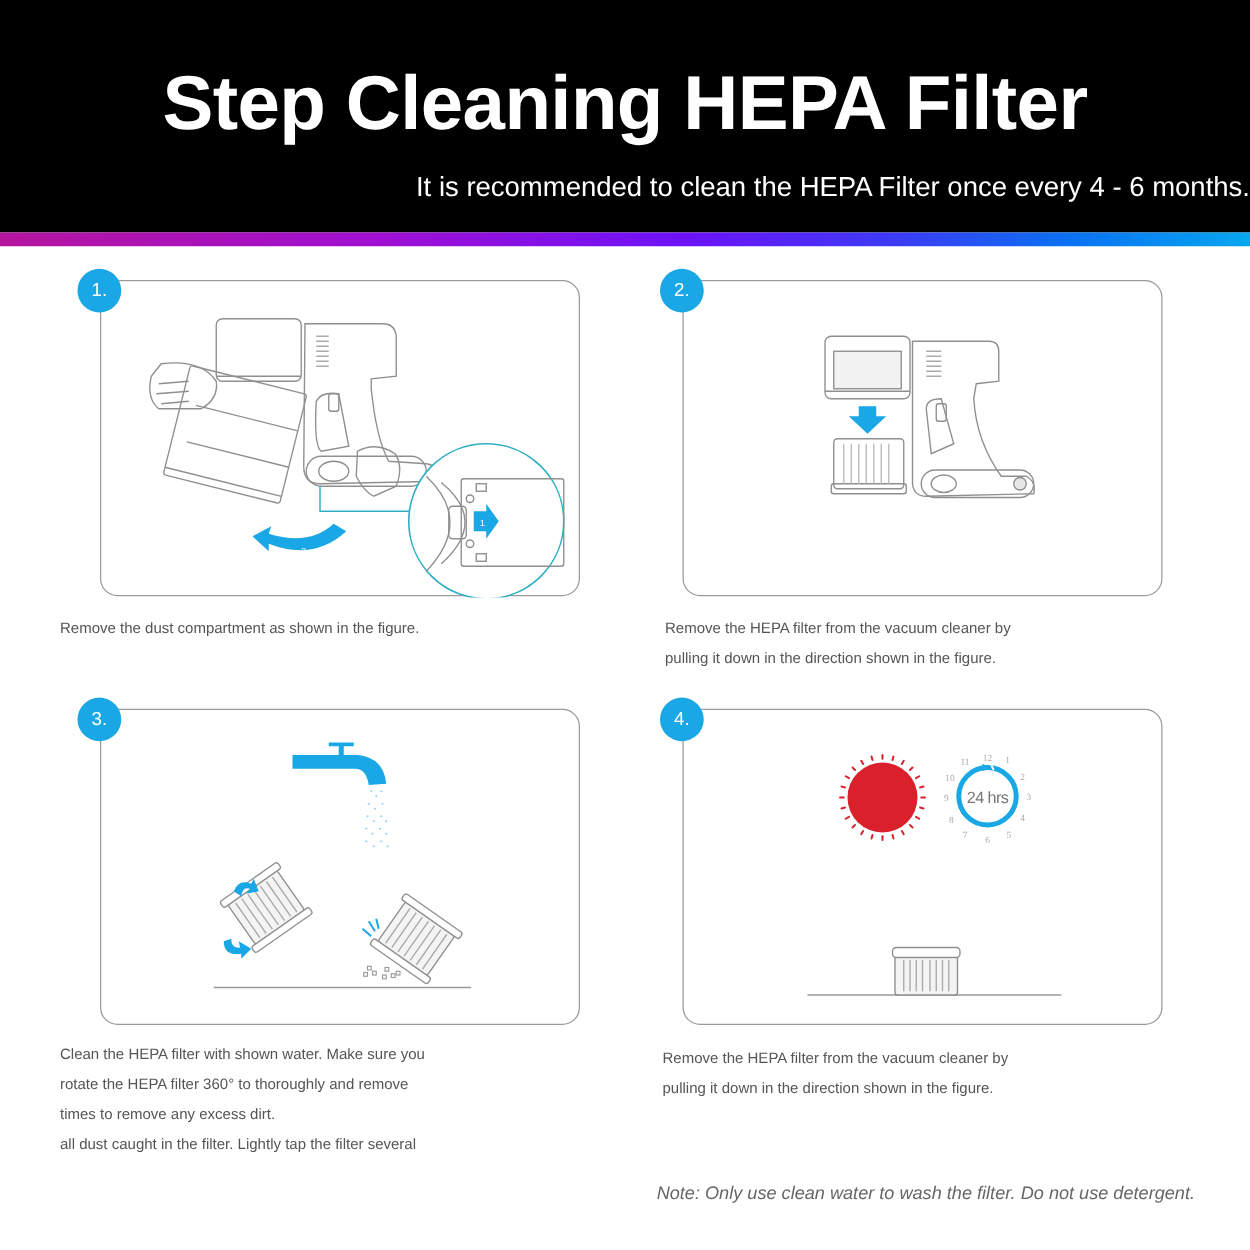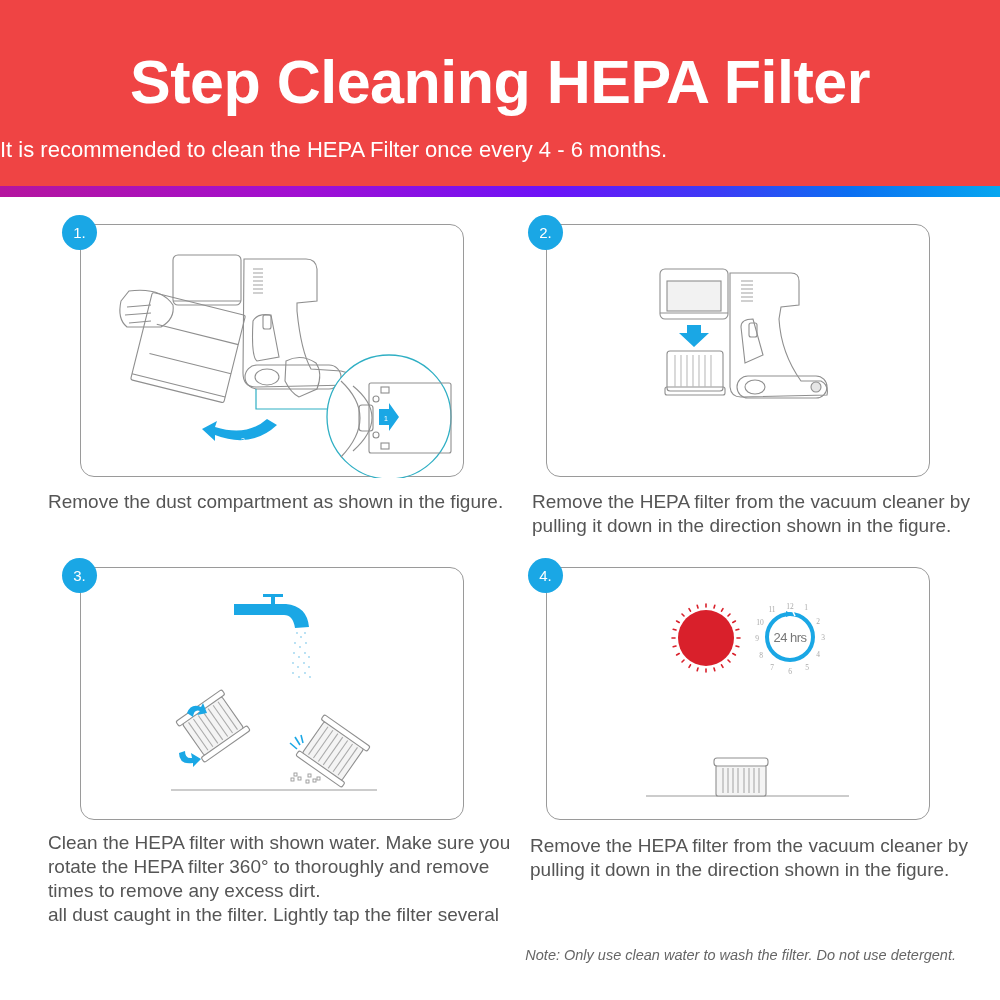--- a/index.html
+++ b/index.html
@@ -1,32 +1,32 @@
 <!DOCTYPE html>
 <html><head>
 <meta charset="utf-8">
 <style>
   * { box-sizing: border-box; margin: 0; padding: 0; }
   html, body { width: 1000px; height: 1000px; background: #ffffff; overflow: hidden; }
   body { position: relative; font-family: "Liberation Sans", "DejaVu Sans", sans-serif; }
 
-  .header { position: absolute; left: 0; top: 0; width: 1000px; height: 186px; background: #ef4444; }
+  .header { position: absolute; left: 0; top: 0; width: 1000px; height: 186px; background: #000000; }
   .title { position: absolute; left: 0; width: 1000px; top: 52px; text-align: center; color: #fff;
            font-weight: bold; font-size: 61px; letter-spacing: -0.5px; line-height: 1; }
-  .subtitle { position: absolute; left: 0; width: 1000px; top: 139px; text-align: left; color: #fff;
+  .subtitle { position: absolute; left: 0; width: 1000px; top: 139px; text-align: right; color: #fff;
               font-size: 22px; line-height: 1; }
   .gradient-bar { position: absolute; left: 0; top: 186px; width: 1000px; height: 11px;
                   background: linear-gradient(90deg, #B5159E 0%, #A10FD2 30%, #6C12F8 55%, #3B3CF6 72%, #0B6FF2 85%, #06A7F0 100%); }
 
   .panel { position: absolute; width: 384px; height: 253px; border: 1.5px solid #9a9a9a; border-radius: 14px; background: #fff; }
   .panel svg.illus { position: absolute; left: 0; top: 0; }
   .badge { position: absolute; width: 35px; height: 35px; border-radius: 50%; background: #1AA7E5; color: #fff;
            font-size: 15px; line-height: 35px; text-align: center; }
 
-  .desc { position: absolute; color: #555; font-size: 19px; line-height: 24px; }
+  .desc { position: absolute; color: #555; font-size: 12px; line-height: 24px; }
   .note { position: absolute; left: 0; width: 956px; top: 946px; color: #666; font-size: 14.5px; font-style: italic;
           line-height: 18px; text-align: right; }
   .note span { display: block; }
 </style>
 </head>
 <body>
 
 <div class="header">
   <div class="title">Step Cleaning HEPA Filter</div>
   <div class="subtitle">It is recommended to clean the HEPA Filter once every 4 - 6 months.</div>

